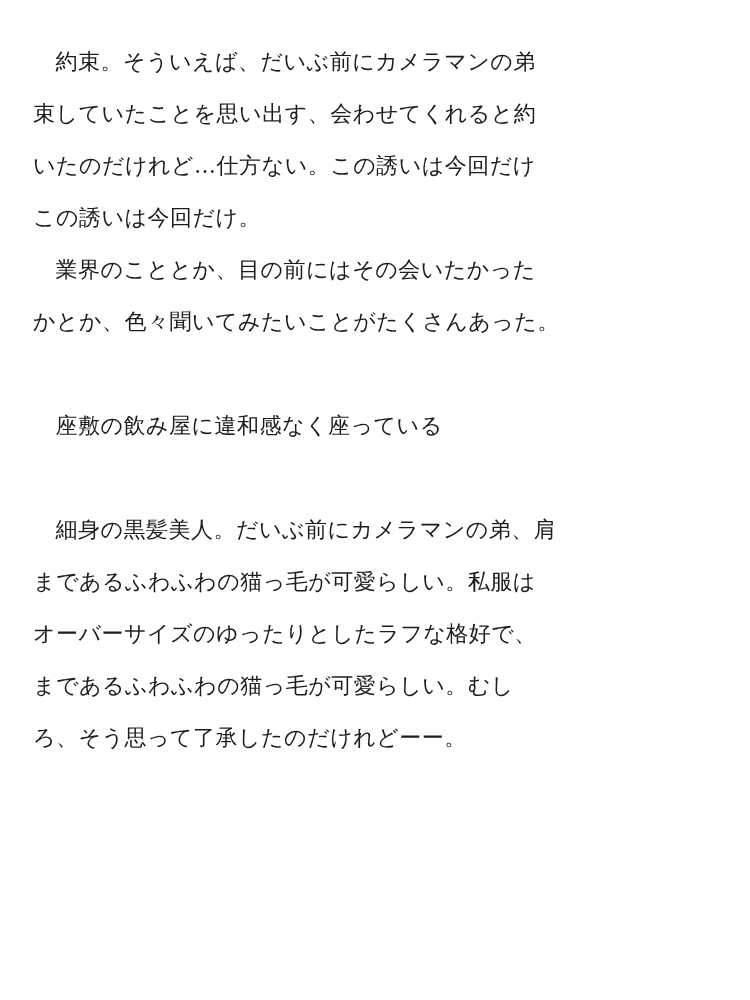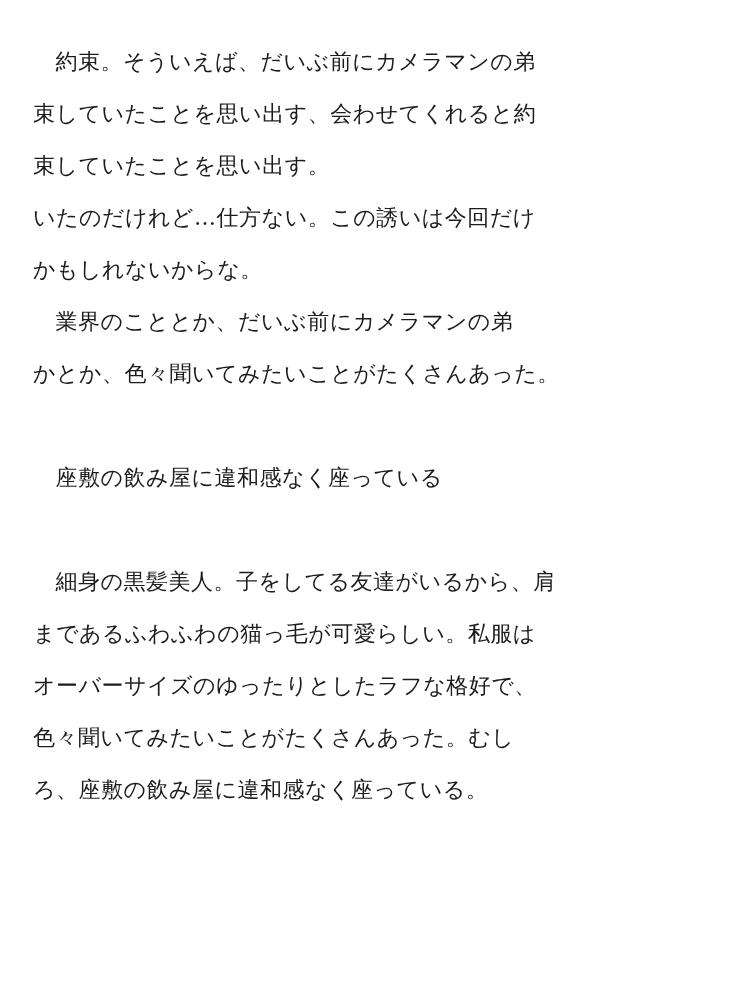--- a/index.html
+++ b/index.html
@@ -32,27 +32,26 @@
     letter-spacing: 0.5px;
   }
 </style>
 </head>
 <body>
 
 <div class="page" style="background: rgb(255, 255, 255); color: rgb(28, 28, 28);">
   <div class="text-body">
       <div class="line">　約束。そういえば、だいぶ前にカメラマンの弟</div>
       <div class="line">束していたことを思い出す、会わせてくれると約</div>
-      <div class="line">束していたことを思い出す。</div>
       <div class="line">いたのだけれど…仕方ない。この誘いは今回だけ</div>
-      <div class="line">かもしれないからな。</div>
-      <div class="line">　業界のこととか、だいぶ前にカメラマンの弟</div>
+      <div class="line">この誘いは今回だけ。</div>
+      <div class="line">　業界のこととか、目の前にはその会いたかった</div>
       <div class="line">かとか、色々聞いてみたいことがたくさんあった。</div>
       <div class="line"></div>
       <div class="line">　座敷の飲み屋に違和感なく座っている</div>
       <div class="line"></div>
-      <div class="line">　細身の黒髪美人。子をしてる友達がいるから、肩</div>
+      <div class="line">　細身の黒髪美人。だいぶ前にカメラマンの弟、肩</div>
       <div class="line">まであるふわふわの猫っ毛が可愛らしい。私服は</div>
       <div class="line">オーバーサイズのゆったりとしたラフな格好で、</div>
-      <div class="line">色々聞いてみたいことがたくさんあった。むし</div>
-      <div class="line">ろ、座敷の飲み屋に違和感なく座っている。</div>
+      <div class="line">まであるふわふわの猫っ毛が可愛らしい。むし</div>
+      <div class="line">ろ、そう思って了承したのだけれどーー。</div>
     </div>
 </div>
 
 </body></html>

